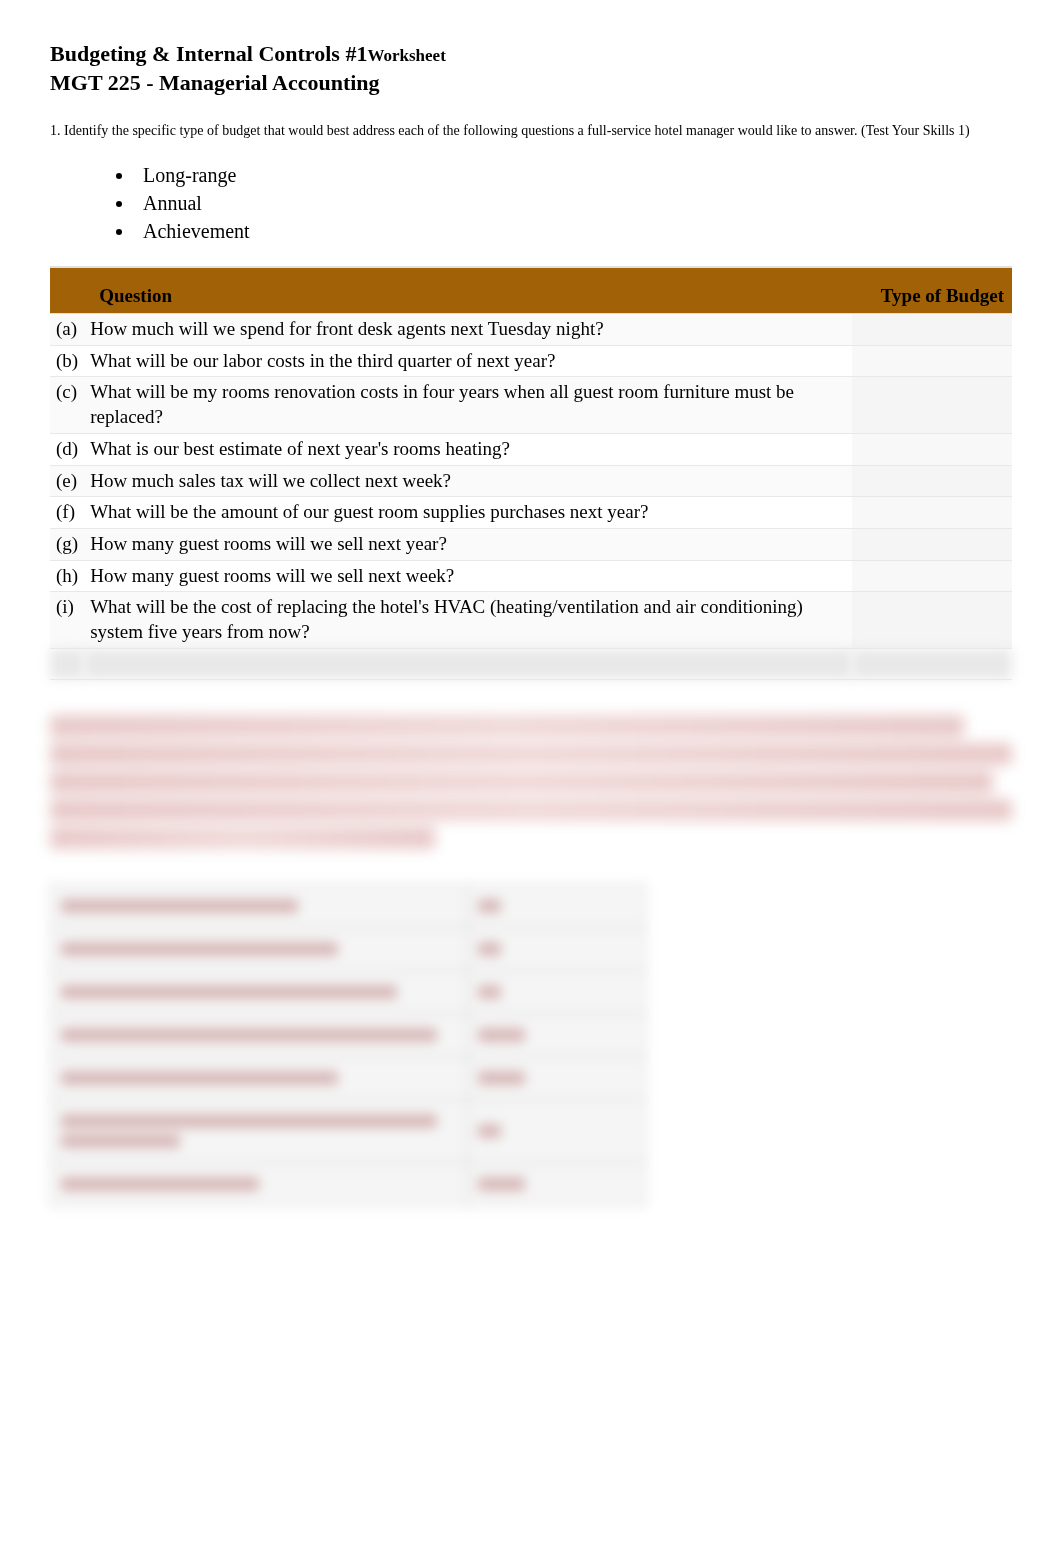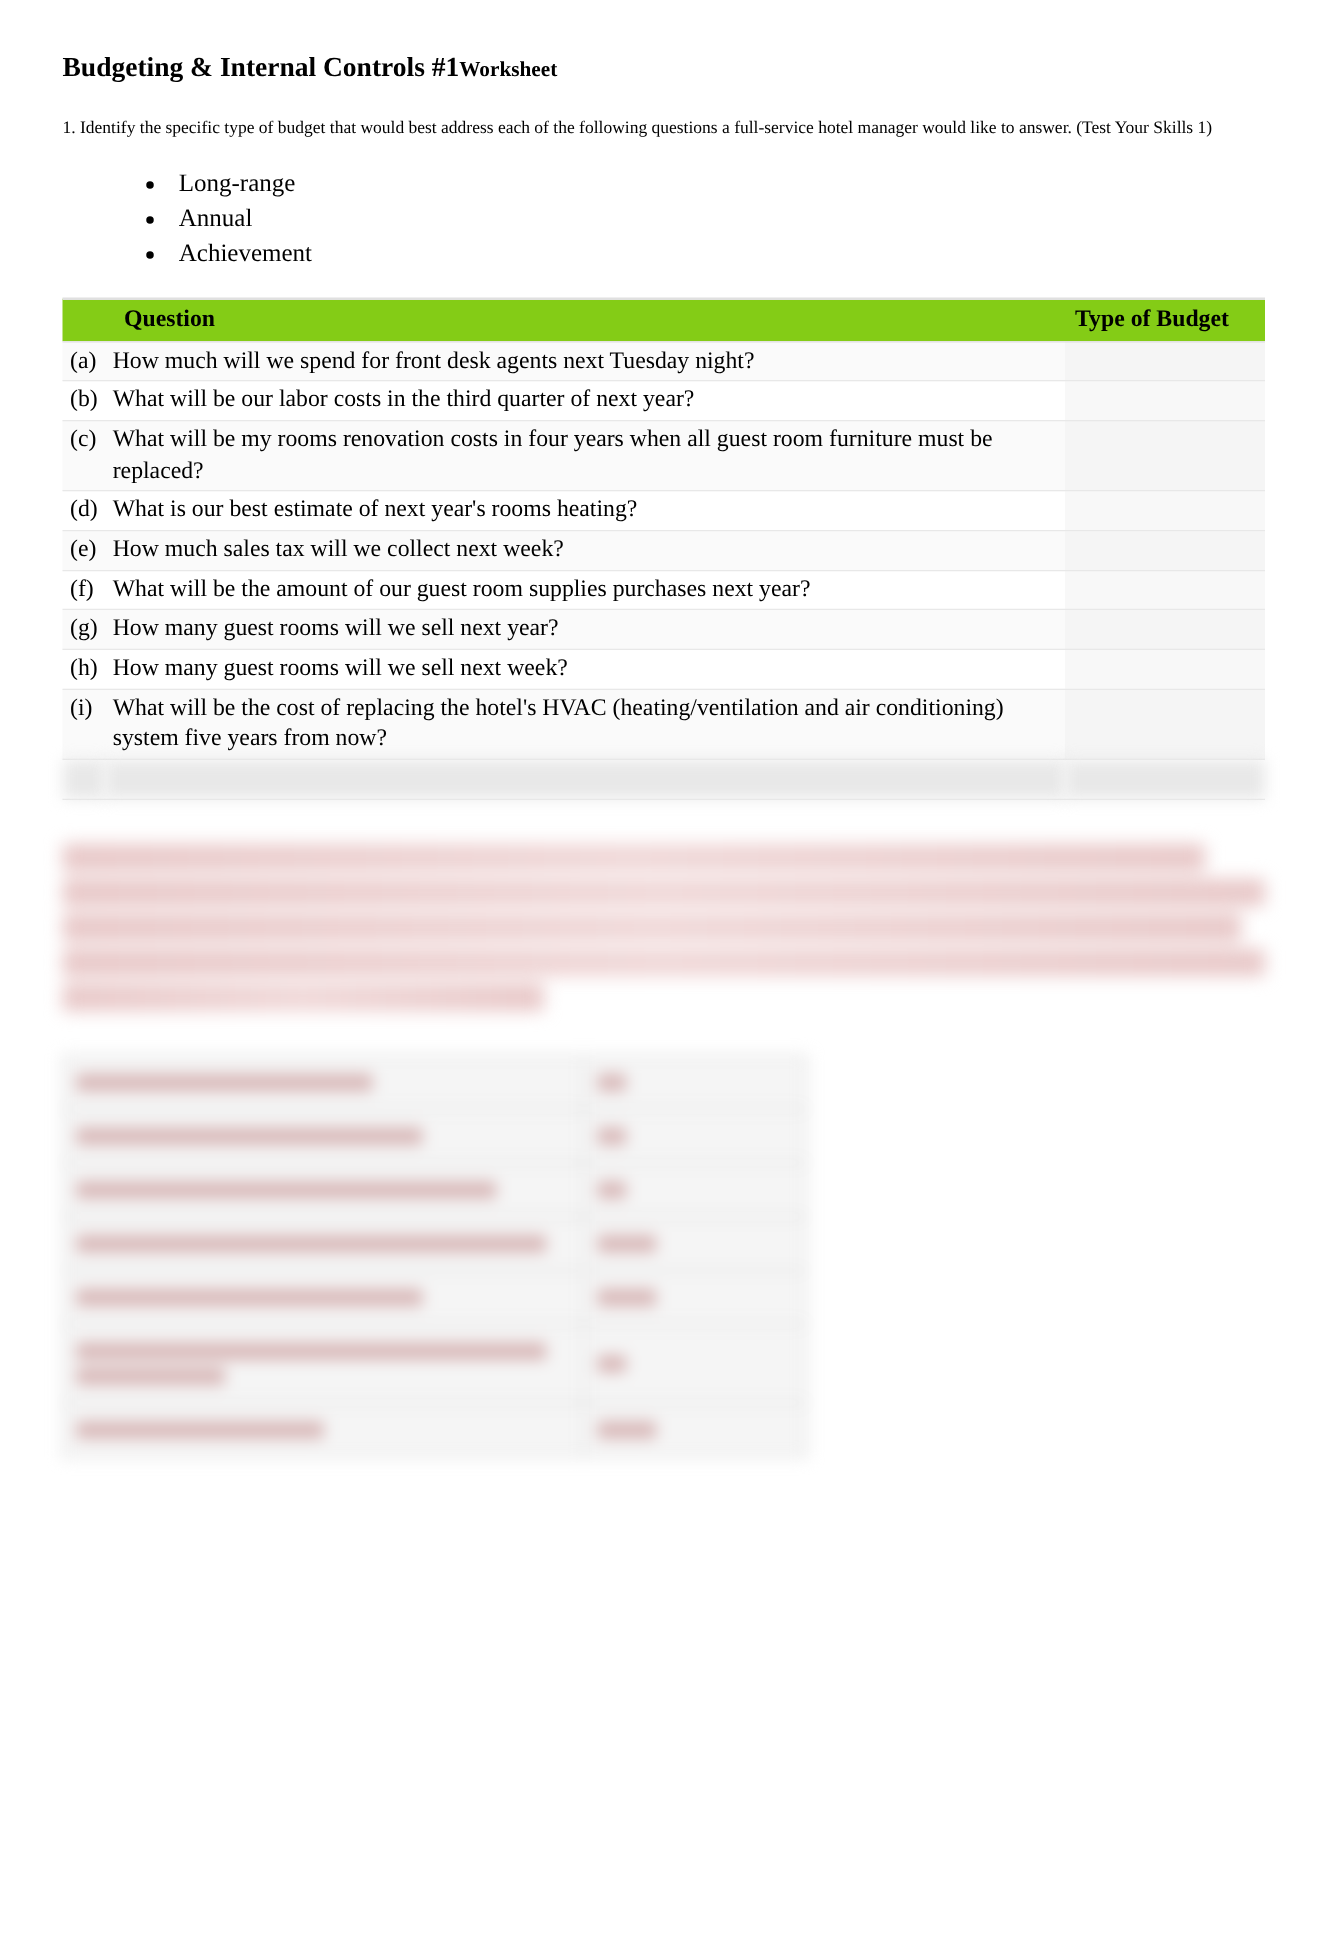--- a/index.html
+++ b/index.html
@@ -39,31 +39,31 @@
     }
     table.qtable {
       width: 100%;
       border-collapse: collapse;
       margin-top: 8px;
     }
     table.qtable th {
       text-align: left;
       font-weight: bold;
       font-size: 19px;
-      padding: 4px 8px 4px 8px;
-      background: #84cc16;
+      padding: 16px 8px 4px 8px;
+      background: #a16207;
       border-top: 2px solid #e0e0e0;
       border-bottom: 1px solid #ddd;
     }
     table.qtable th.th-q {
       padding-left: 15px;
     }
     table.qtable th.th-type {
       width: 160px;
-      text-align: left;
+      text-align: right;
     }
     table.qtable td {
       font-size: 19px;
       padding: 3px 6px;
       vertical-align: top;
       border-bottom: 1px solid #e8e8e8;
     }
     table.qtable td.label {
       width: 32px;
     }
@@ -133,20 +133,21 @@
     .bcell-line.w95 { width: 95%; }
     .bcell-line.w50 { width: 50%; }
     .bcell-line.w30 { width: 30%; }
     .bcell-line.w15 { width: 15%; }
   </style>
 </head>
 <body>
 
 <div>
   <span class="header-line">Budgeting &amp; Internal Controls #1</span><span class="worksheet">Worksheet</span>
+  <div class="header-line">MGT 225 - Managerial Accounting</div>
 </div>
 
 <p class="intro">1. Identify the specific type of budget that would best address each of the following questions a full-service hotel manager would like to answer. (Test Your Skills 1)</p>
 
 <ul class="bullets">
   <li>Long-range</li>
   <li>Annual</li>
   <li>Achievement</li>
 </ul>
 

